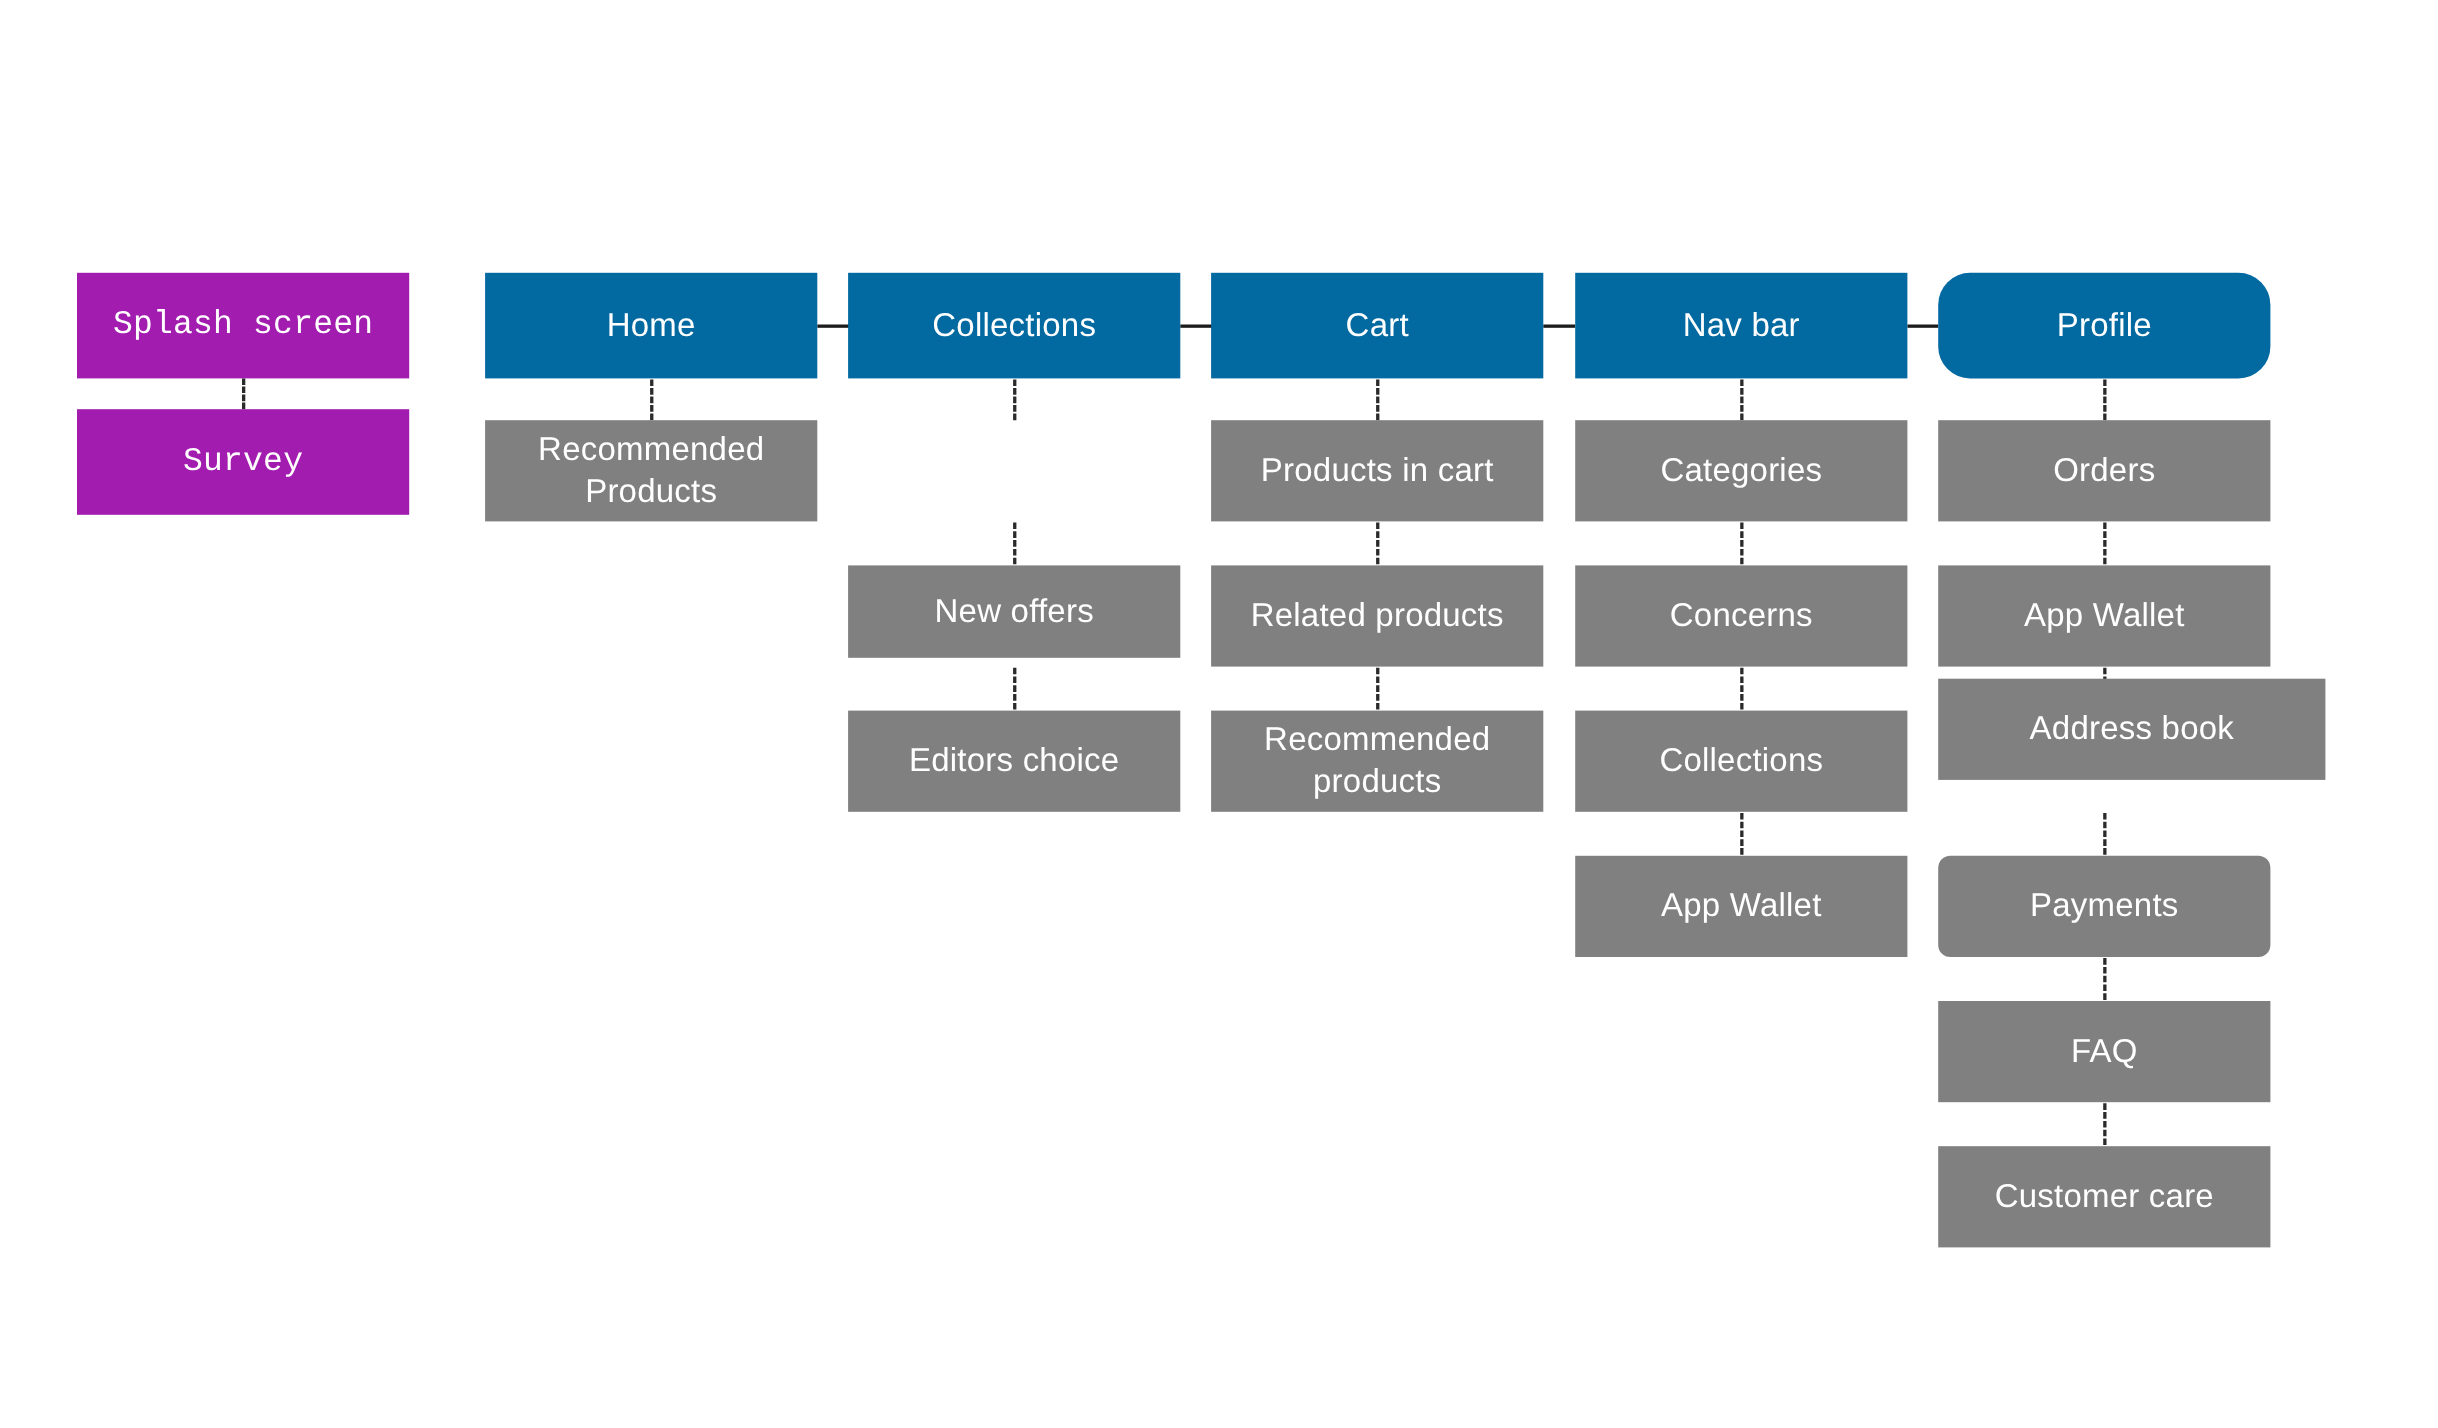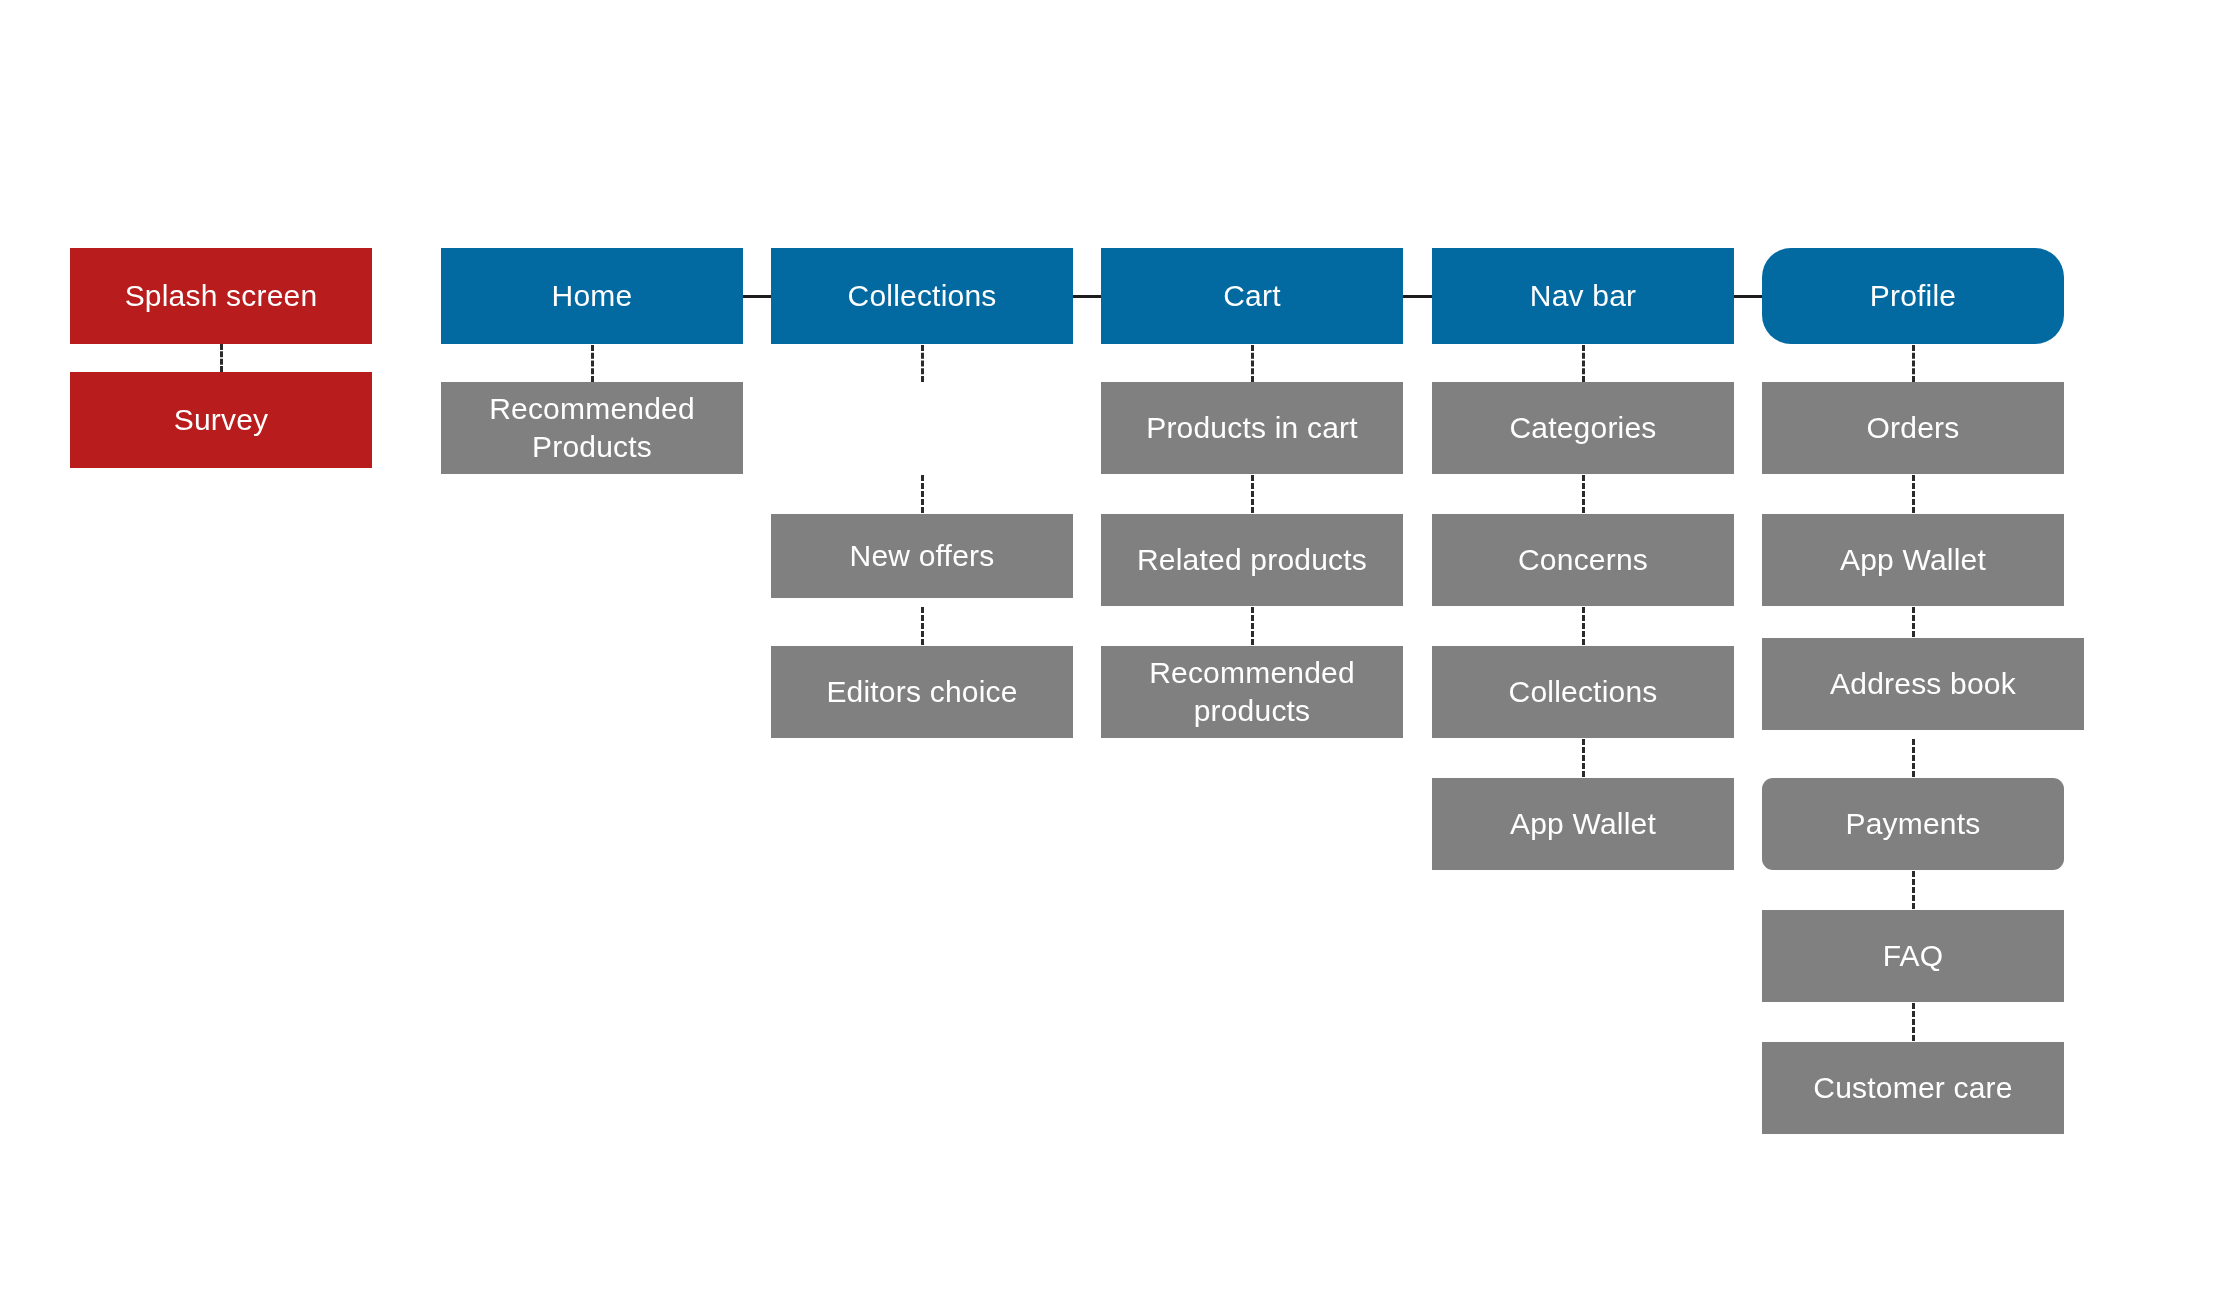--- a/index.html
+++ b/index.html
@@ -29,21 +29,21 @@
     justify-content: center;
     text-align: center;
     color: #ffffff;
     font-size: 30px;
     font-weight: 400;
     line-height: 1.28;
     letter-spacing: 0.2px;
     padding: 4px 10px;
     white-space: pre-line;
   }
-  .node.entry   { background: #b91c1c; }
+  .node.entry   { background: #a21caf; font-family: Liberation Mono, monospace; }
   .node.level1  { background: #0369a1; }
   .node.level2  { background: #808080; }
 
   
   .conn {
     position: absolute;
   }
   
   .conn.vdash {
     width: 0;
@@ -115,21 +115,21 @@
 
   <div class="node level1" style="left:1762px; top:248px; width:302px; height:96px;border-radius:29px;">Profile</div>
 
   <div class="conn vdash" style="left:1912px; top:345px; height:37px;"></div>
   <div class="node level2" style="left:1762px; top:382px; width:302px; height:92px;">Orders</div>
 
   <div class="conn vdash" style="left:1912px; top:475px; height:38px;"></div>
   <div class="node level2" style="left:1762px; top:514px; width:302px; height:92px;">App Wallet</div>
 
   <div class="conn vdash" style="left:1912px; top:607px; height:38px;"></div>
-  <div class="node level2" style="left:1762px; top:638px; width:322px; height:92px;">Address book</div>
+  <div class="node level2" style="left:1762px; top:617px; width:352px; height:92px;">Address book</div>
 
   <div class="conn vdash" style="left:1912px; top:739px; height:38px;"></div>
   <div class="node level2" style="left:1762px; top:778px; width:302px; height:92px;border-radius:11px;">Payments</div>
 
   <div class="conn vdash" style="left:1912px; top:871px; height:38px;"></div>
   <div class="node level2" style="left:1762px; top:910px; width:302px; height:92px;">FAQ</div>
 
   <div class="conn vdash" style="left:1912px; top:1003px; height:38px;"></div>
   <div class="node level2" style="left:1762px; top:1042px; width:302px; height:92px;">Customer care</div>
 

